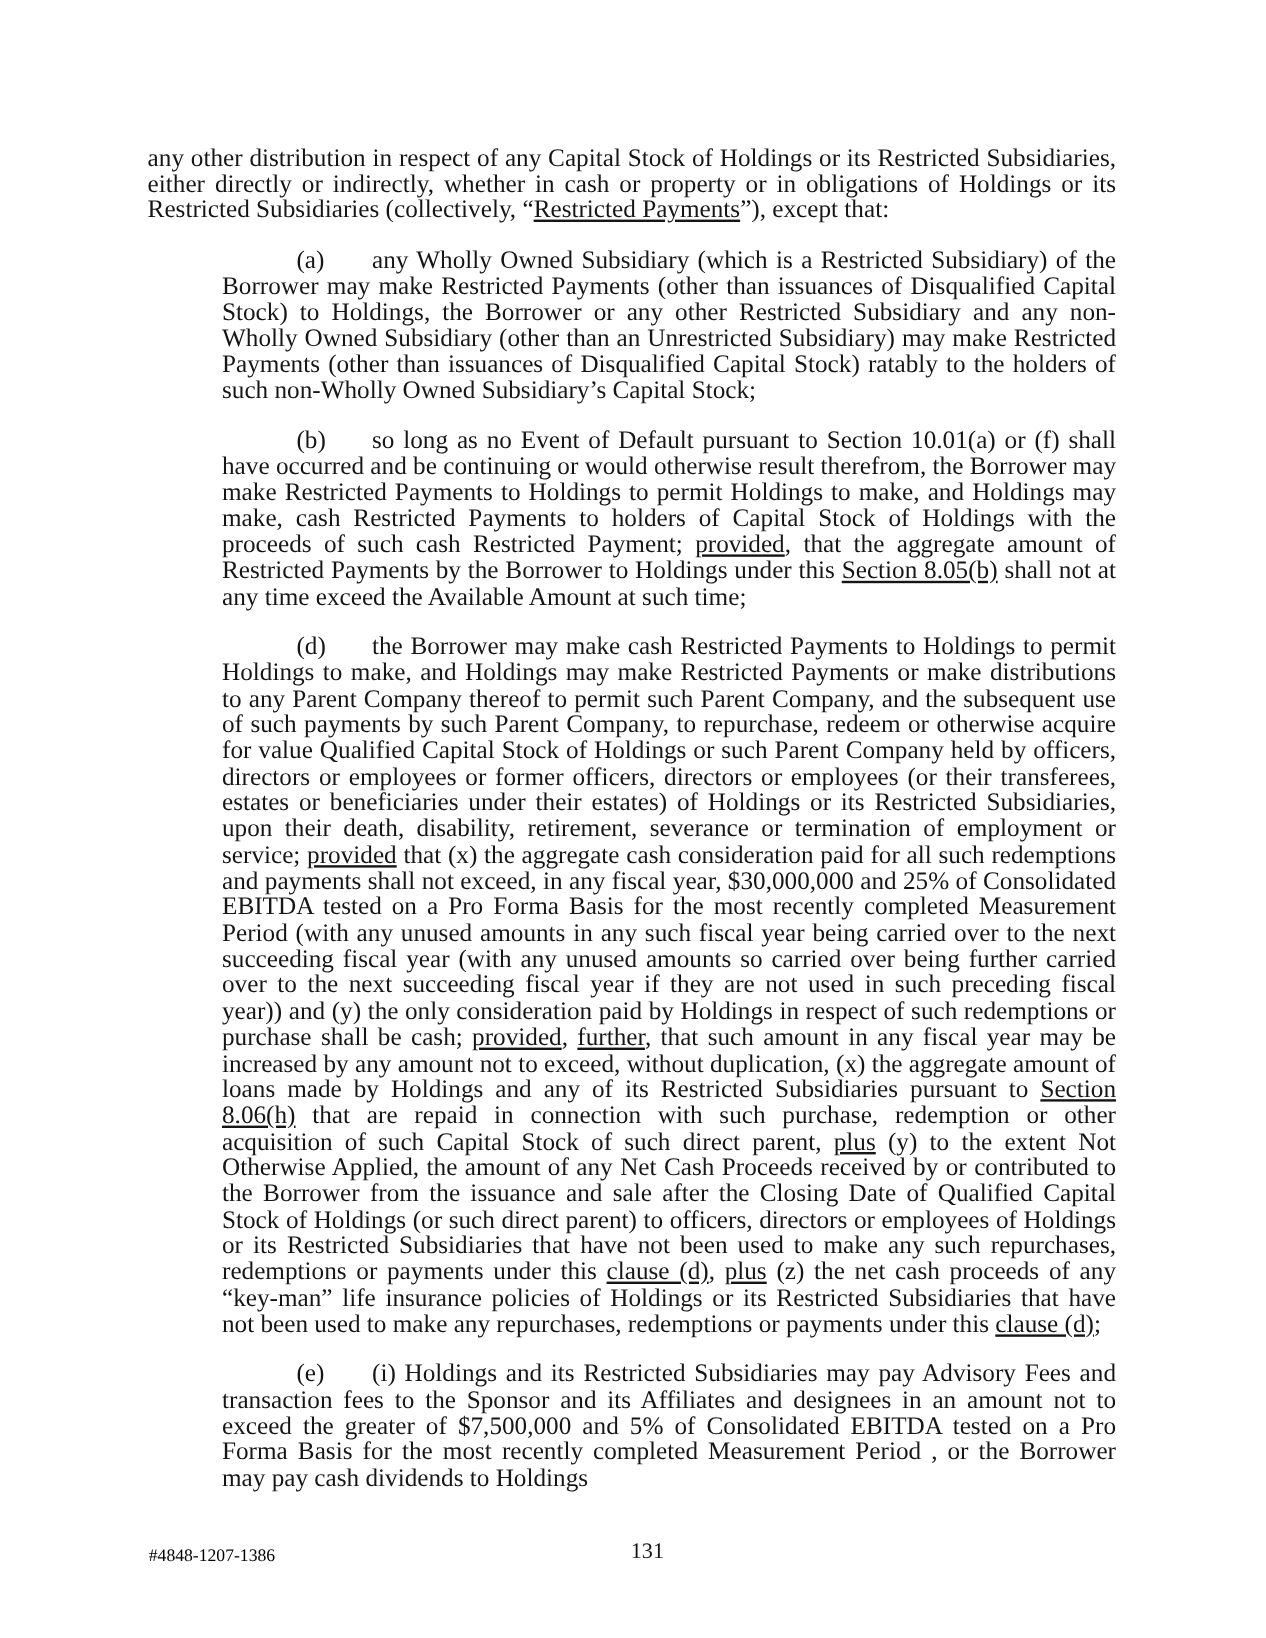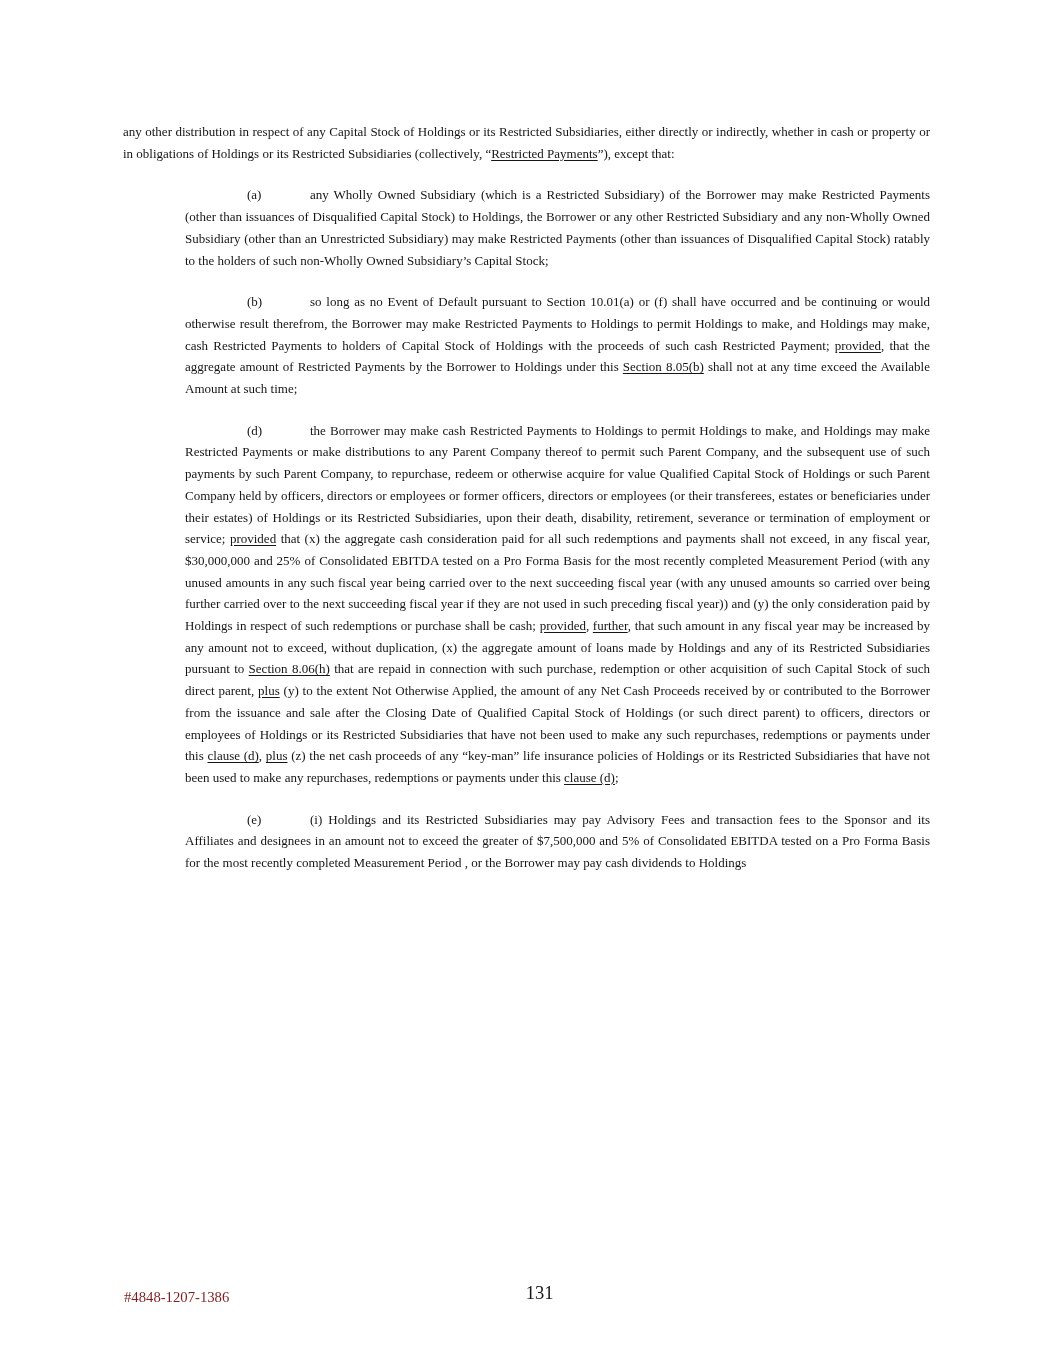--- a/index.html
+++ b/index.html
@@ -10,21 +10,21 @@
     position: relative;
     overflow: hidden;
     font-family: "Liberation Serif", "DejaVu Serif", serif;
     color: #151515;
   }
   .content {
     position: absolute;
     left: 123px;
     top: 121px;
     width: 807px;
-    font-size: 13px;
+    font-size: 21px;
     line-height: 21.7px;
     text-align: justify;
   }
   .content p { margin: 0 0 20px 0; }
   p.clause {
     padding-left: 62px;
     text-indent: 62px;
   }
   .clause-label {
     display: inline-block;
@@ -33,21 +33,21 @@
   }
   .u {
     text-decoration: underline;
     text-underline-offset: 2px;
   }
   .footer-id {
     position: absolute;
     left: 124px;
     top: 1289px;
     font-size: 14.7px;
-    color: #7f1d1d;
+    color: #000000;
   }
   .page-num {
     position: absolute;
     left: 12px;
     top: 1283px;
     width: 1055px;
     text-align: center;
     font-size: 18.5px;
     color: #151515;
   }

